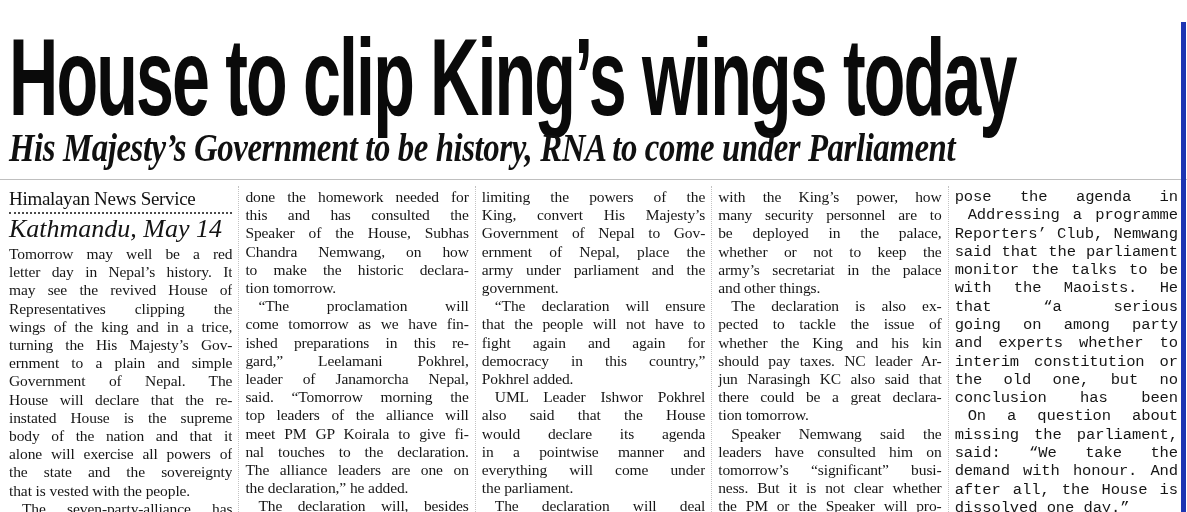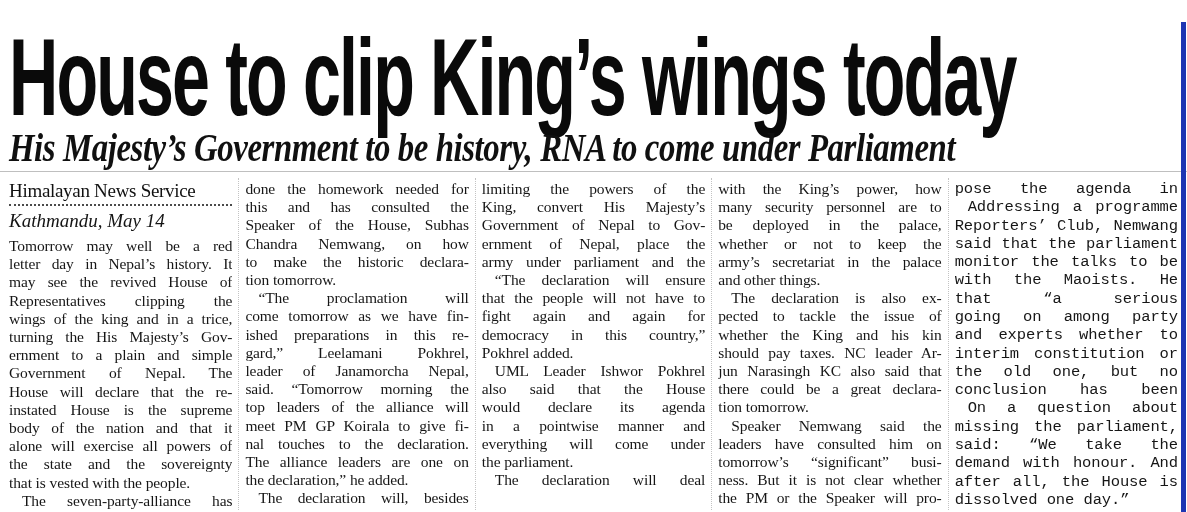--- a/index.html
+++ b/index.html
@@ -33,21 +33,21 @@
     height: 110px;
   }
   .headline .squeeze {
     display: inline-block;
     transform: scaleX(0.62);
     transform-origin: 0 50%;
   }
 
   
   .subheadline {
-    margin: -5px 0 2px 0;
+    margin: -5px 0 10px 0;
     font-family: "Liberation Serif", serif;
     font-style: italic;
     font-weight: bold;
     font-size: 40px;
     line-height: 42px;
     letter-spacing: -0.5px;
     color: #101010;
     white-space: nowrap;
     height: 42px;
   }
@@ -82,21 +82,21 @@
     font-weight: normal;
     font-size: 19px;
     line-height: 21px;
     letter-spacing: -0.3px;
     color: #111;
     border-bottom: 2px dotted #4a4a4a;
     padding-bottom: 3px;
   }
   .dateline {
     font-style: italic;
-    font-size: 19px;
+    font-size: 26px;
     line-height: 22px;
     margin-top: 4px;
     color: #141414;
   }
   .col1-lines { margin-top: 5px; }
 
   .line {
     font-size: 15.5px;
     line-height: 18.2px;
     letter-spacing: -0.1px;
@@ -165,20 +165,21 @@
           <div class="line ind">The declaration will, besides</div>
         </div>
     </div>
     <div class="col">
       <div>
           <div class="line">limiting the powers of the</div>
           <div class="line">King, convert His Majesty’s</div>
           <div class="line">Government of Nepal to Gov-</div>
           <div class="line">ernment of Nepal, place the</div>
           <div class="line">army under parliament and the</div>
+          <div class="line end">government.</div>
           <div class="line ind">“The declaration will ensure</div>
           <div class="line">that the people will not have to</div>
           <div class="line">fight again and again for</div>
           <div class="line">democracy in this country,”</div>
           <div class="line end">Pokhrel added.</div>
           <div class="line ind">UML Leader Ishwor Pokhrel</div>
           <div class="line">also said that the House</div>
           <div class="line">would declare its agenda</div>
           <div class="line">in a pointwise manner and</div>
           <div class="line">everything will come under</div>

